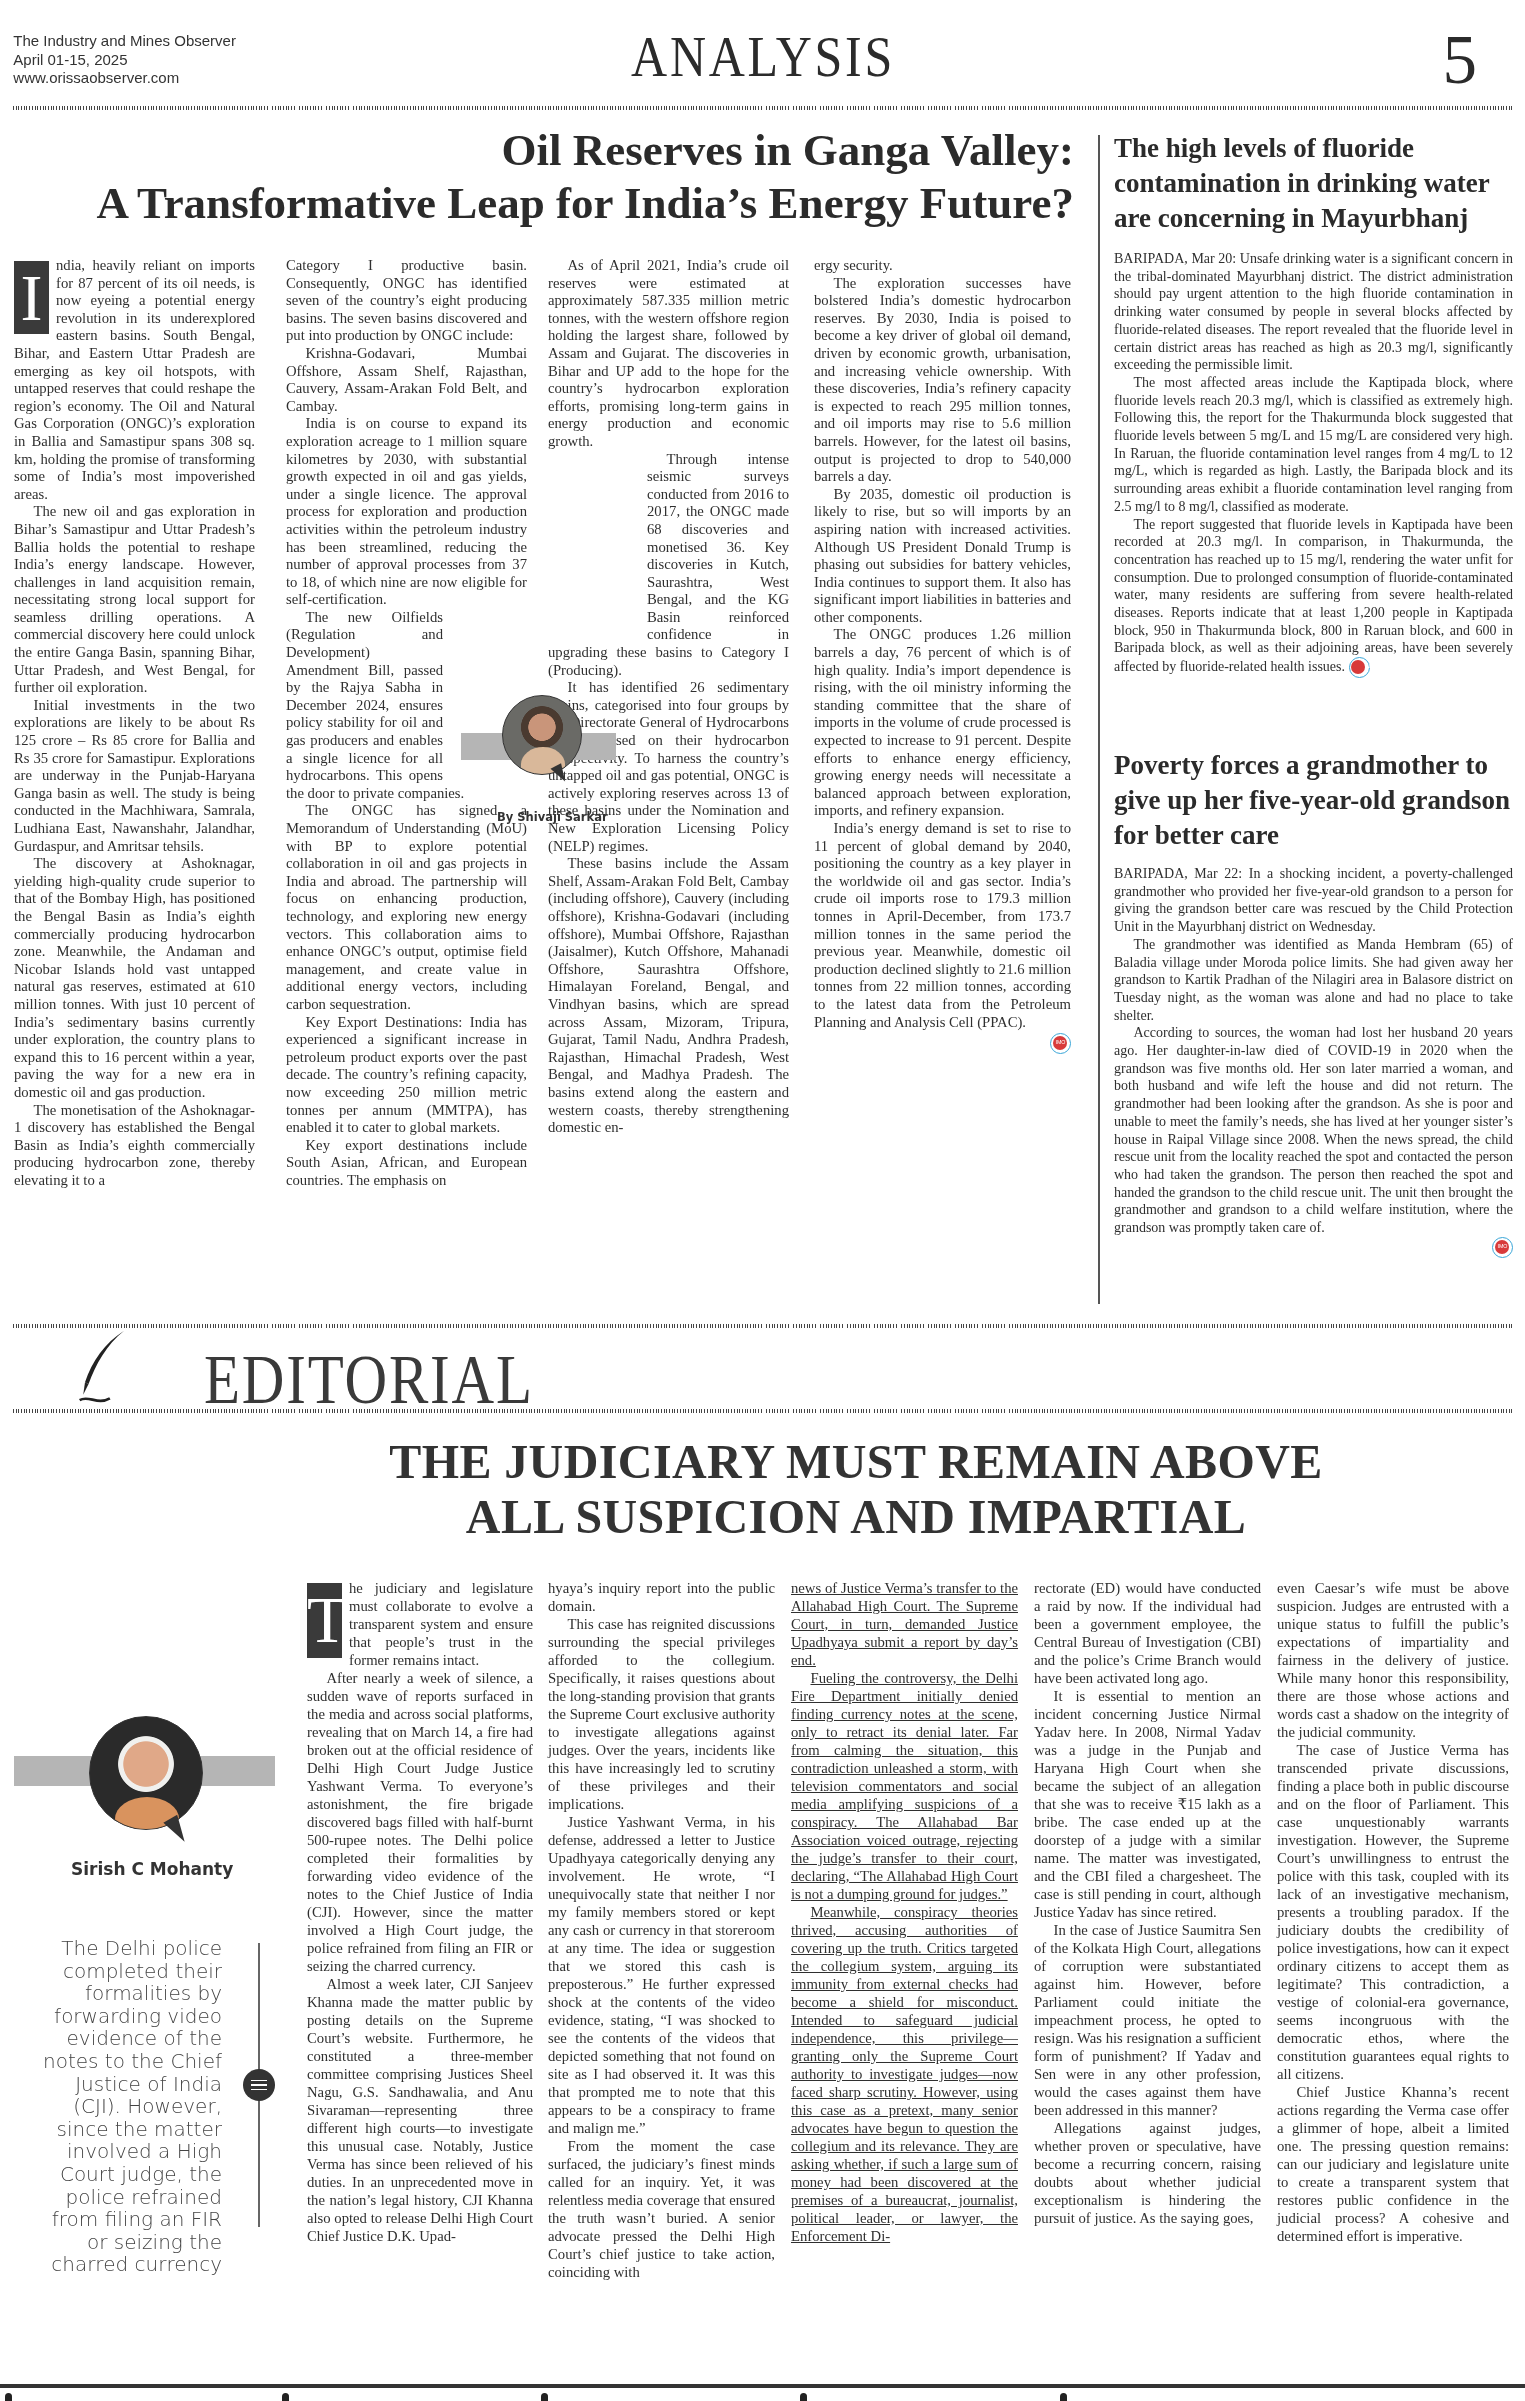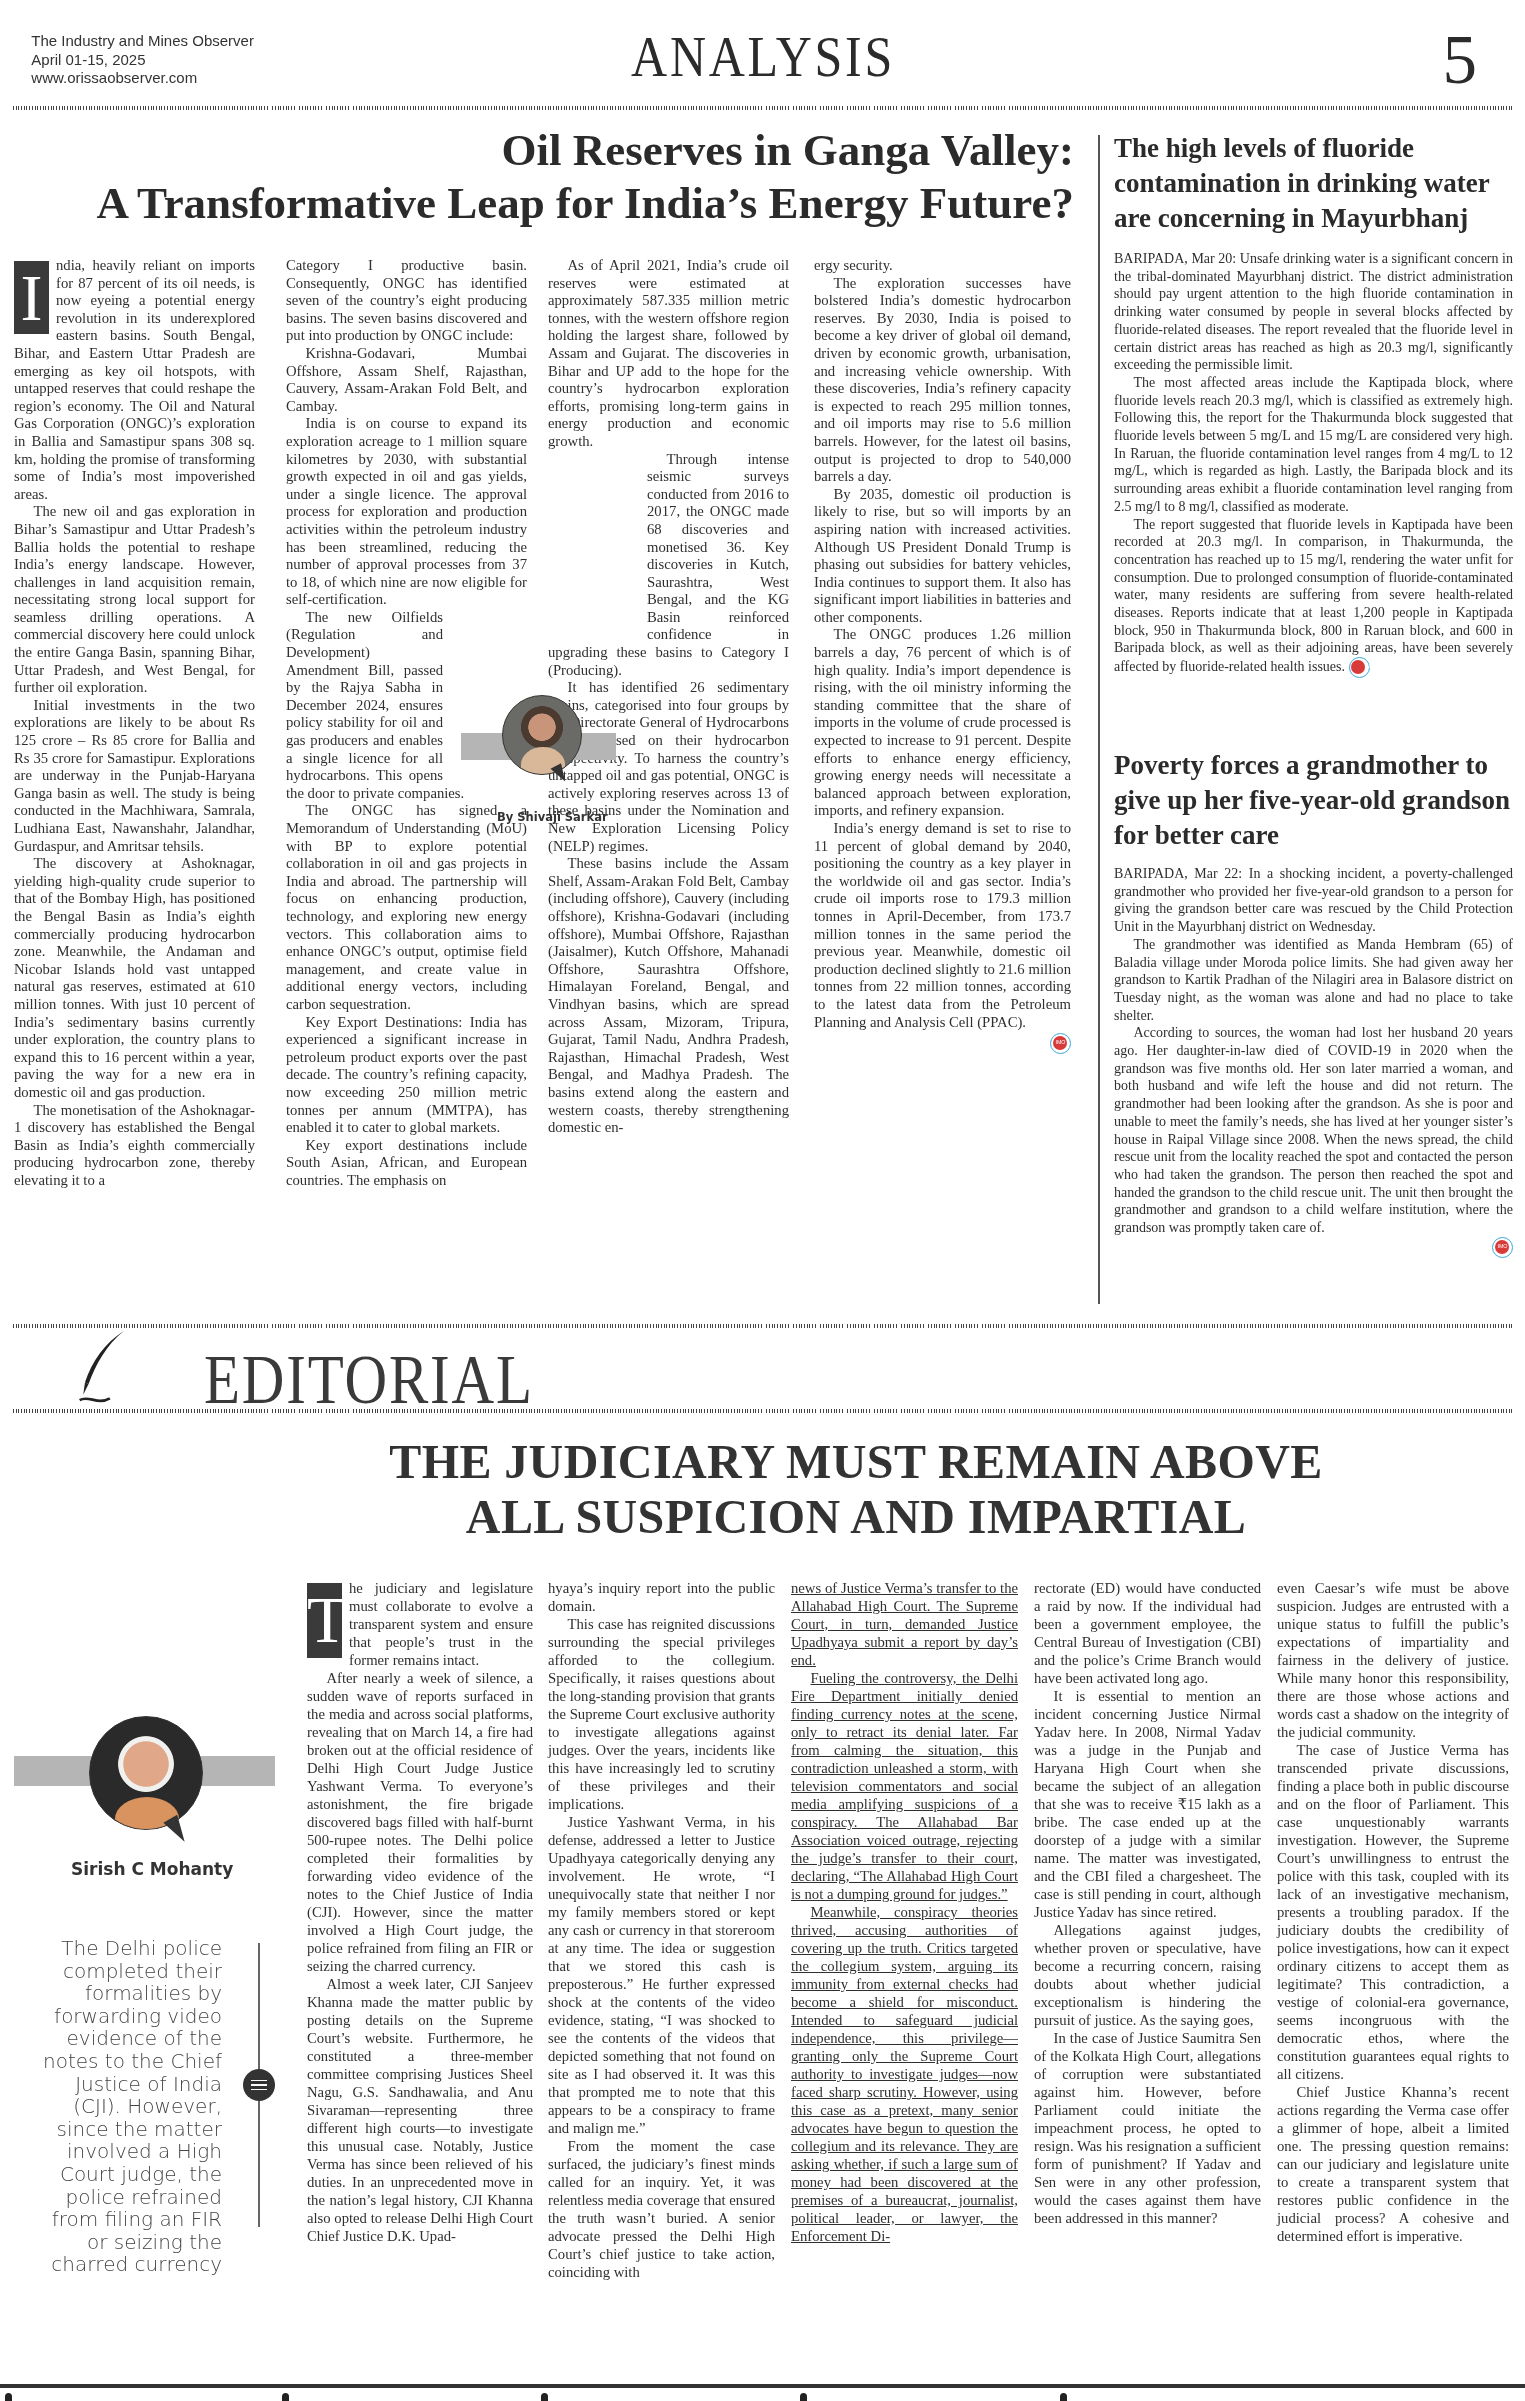--- a/index.html
+++ b/index.html
@@ -1,19 +1,19 @@
 <!DOCTYPE html>
 <html style="font-size:14px"><head>
 <meta charset="utf-8">
 <style>
   * { box-sizing: border-box; margin: 0; padding: 0; }
   html, body { width: 1526px; height: 2401px; background: #ffffff; overflow: hidden; }
   body { position: relative; color: #2b2b2b; font-family: "Liberation Serif", "DejaVu Serif", serif; }
 
-  .masthead-meta { position: absolute; left: 13.3px; top: 32px; font-family: "Liberation Sans", "DejaVu Sans", sans-serif; font-size: 15px; line-height: 18.6px; color: #333; margin-left: 18px; }
+  .masthead-meta { position: absolute; left: 13.3px; top: 32px; font-family: "Liberation Sans", "DejaVu Sans", sans-serif; font-size: 15px; line-height: 18.6px; color: #333; }
   .section-title { position: absolute; left: 0; width: 1526px; top: 27px; text-align: center; font-family: "Liberation Serif", serif; font-size: 50px; letter-spacing: 2.7px; color: #2b2b2b; transform: scaleY(1.15); font-weight: normal; }
   .page-number { position: absolute; right: 49px; top: 25px; font-family: "Liberation Serif", serif; font-size: 69px; line-height: 71px; color: #2b2b2b; }
   .rule-dashed { position: absolute; left: 13.3px; right: 13.3px; height: 4.4px; background: repeating-linear-gradient(90deg, #444 0 0.9px, #fff 0.9px 2.7px); }
 
   .headline-main { position: absolute; left: 18px; top: 124px; width: 1065px; text-align: right; font-size: 45px; line-height: 53px; color: #2b2b2b; padding-right: 9px; }
 
   .col { position: absolute; font-size: 14.7px; line-height: 17.6px; text-align: justify; hyphens: auto; color: #2f2f2f; }
   .col p { text-indent: 19.5px; }
   .col p.noindent { text-indent: 0; }
 
@@ -176,22 +176,22 @@
   <p>From the moment the case surfaced, the judiciary’s finest minds called for an inquiry. Yet, it was relentless media coverage that ensured the truth wasn’t buried. A senior advocate pressed the Delhi High Court’s chief justice to take action, coinciding with</p>
 </div>
 <div class="ed-col" style="left:791px; top:1579px; width:227px;text-decoration:underline;">
   <p class="noindent">news of Justice Verma’s transfer to the Allahabad High Court. The Supreme Court, in turn, demanded Justice Upadhyaya submit a report by day’s end.</p>
   <p>Fueling the controversy, the Delhi Fire Department initially denied finding currency notes at the scene, only to retract its denial later. Far from calming the situation, this contradiction unleashed a storm, with television commentators and social media amplifying suspicions of a conspiracy. The Allahabad Bar Association voiced outrage, rejecting the judge’s transfer to their court, declaring, “The Allahabad High Court is not a dumping ground for judges.”</p>
   <p>Meanwhile, conspiracy theories thrived, accusing authorities of covering up the truth. Critics targeted the collegium system, arguing its immunity from external checks had become a shield for misconduct. Intended to safeguard judicial independence, this privilege—granting only the Supreme Court authority to investigate judges—now faced sharp scrutiny. However, using this case as a pretext, many senior advocates have begun to question the collegium and its relevance. They are asking whether, if such a large sum of money had been discovered at the premises of a bureaucrat, journalist, political leader, or lawyer, the Enforcement Di-</p>
 </div>
 <div class="ed-col" style="left:1034px; top:1579px; width:227px;">
   <p class="noindent">rectorate (ED) would have conducted a raid by now. If the individual had been a government employee, the Central Bureau of Investigation (CBI) and the police’s Crime Branch would have been activated long ago.</p>
   <p>It is essential to mention an incident concerning Justice Nirmal Yadav here. In 2008, Nirmal Yadav was a judge in the Punjab and Haryana High Court when she became the subject of an allegation that she was to receive ₹15 lakh as a bribe. The case ended up at the doorstep of a judge with a similar name. The matter was investigated, and the CBI filed a chargesheet. The case is still pending in court, although Justice Yadav has since retired.</p>
+  <p>In the case of Justice Saumitra Sen of the Kolkata High Court, allegations of corruption were substantiated against him. However, before Parliament could initiate the impeachment process, he opted to resign. Was his resignation a sufficient form of punishment? If Yadav and Sen were in any other profession, would the cases against them have been addressed in this manner?</p>
   <p>Allegations against judges, whether proven or speculative, have become a recurring concern, raising doubts about whether judicial exceptionalism is hindering the pursuit of justice. As the saying goes,</p>
-  <p>In the case of Justice Saumitra Sen of the Kolkata High Court, allegations of corruption were substantiated against him. However, before Parliament could initiate the impeachment process, he opted to resign. Was his resignation a sufficient form of punishment? If Yadav and Sen were in any other profession, would the cases against them have been addressed in this manner?</p>
 </div>
 <div class="ed-col" style="left:1277px; top:1579px; width:232px;">
   <p class="noindent">even Caesar’s wife must be above suspicion. Judges are entrusted with a unique status to fulfill the public’s expectations of impartiality and fairness in the delivery of justice. While many honor this responsibility, there are those whose actions and words cast a shadow on the integrity of the judicial community.</p>
   <p>The case of Justice Verma has transcended private discussions, finding a place both in public discourse and on the floor of Parliament. This case unquestionably warrants investigation. However, the Supreme Court’s unwillingness to entrust the police with this task, coupled with its lack of an investigative mechanism, presents a troubling paradox. If the judiciary doubts the credibility of police investigations, how can it expect ordinary citizens to accept them as legitimate? This contradiction, a vestige of colonial-era governance, seems incongruous with the democratic ethos, where the constitution guarantees equal rights to all citizens.</p>
   <p>Chief Justice Khanna’s recent actions regarding the Verma case offer a glimmer of hope, albeit a limited one. The pressing question remains: can our judiciary and legislature unite to create a transparent system that restores public confidence in the judicial process? A cohesive and determined effort is imperative.</p>
 </div>
 
 <div class="bottom-rule"></div>
 <div class="bottom-tick" style="left:5.3px;"></div>
 <div class="bottom-tick" style="left:282px;"></div>

